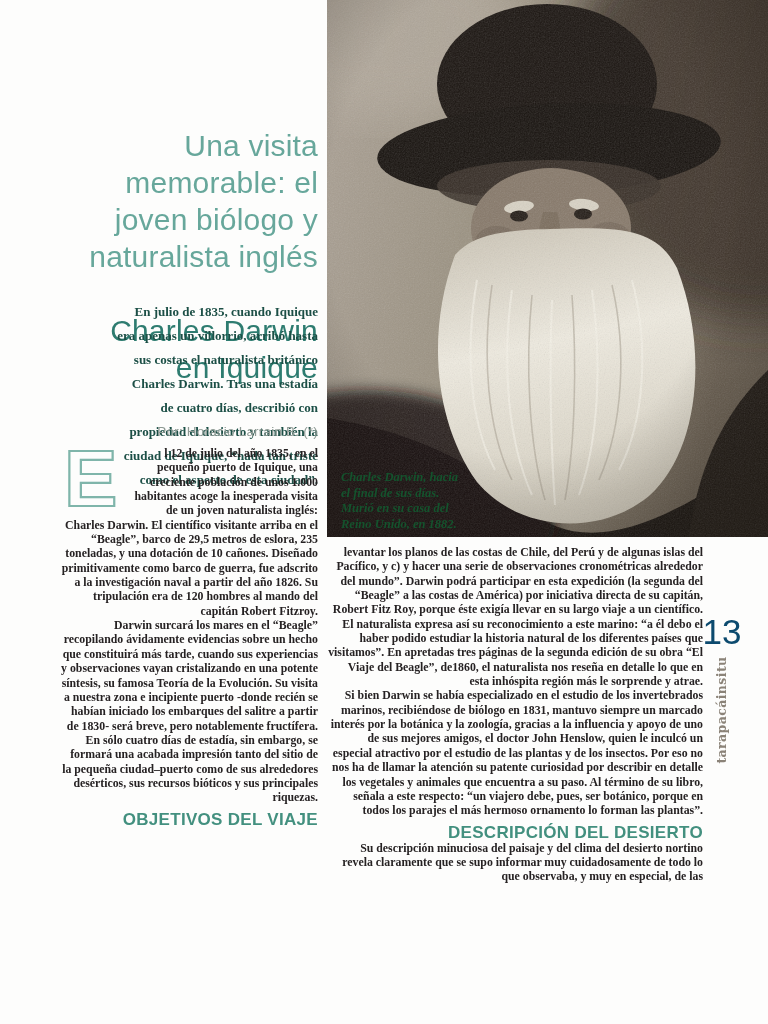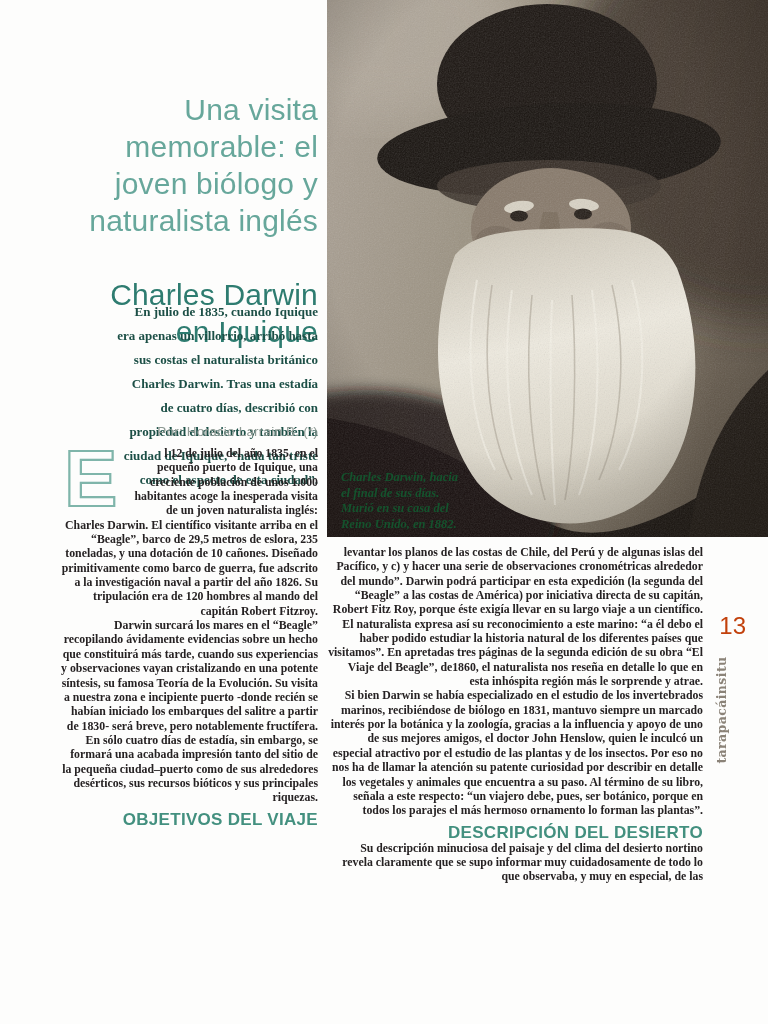--- a/index.html
+++ b/index.html
@@ -1,21 +1,21 @@
 <!DOCTYPE html>
 <html><head>
 <meta charset="utf-8">
 <style>
   html,body{margin:0;padding:0;background:#ffffff;}
   .page{position:relative;width:768px;height:1024px;background:#fdfdfc;overflow:hidden;
         font-family:"Liberation Serif",serif;}
   
   .title-block{position:absolute;left:56px;top:54px;width:262px;text-align:right;
                font-family:"Liberation Sans",sans-serif;white-space:pre-line;line-height:37px;}
-  .title-light{font-size:30px;font-weight:400;color:#67a79b;letter-spacing:.2px;}
+  .title-light{font-size:30px;font-weight:400;color:#67a79b;letter-spacing:.2px;margin-top:36px;}
   .title-bold{font-size:30px;font-weight:400;color:#2e7c70;letter-spacing:.2px;}
   .intro{position:absolute;left:50px;top:264px;width:268px;text-align:right;
          font-family:"Liberation Serif",serif;font-weight:700;color:#1c4f46;
          font-size:13px;line-height:24px;white-space:pre-line;margin-top:36px;}
   .byline{position:absolute;left:50px;top:424px;width:268px;text-align:right;
           font-family:"Liberation Sans",sans-serif;font-weight:400;font-size:13.5px;
           color:#8e9a94;letter-spacing:.2px;}
   
   .col{position:absolute;text-align:right;font-family:"Liberation Serif",serif;
        font-weight:700;color:#262223;font-size:11.8px;line-height:14.35px;}
@@ -25,22 +25,22 @@
   .section-heading{margin:7px 0 1px 0;font-family:"Liberation Sans",sans-serif;
        font-weight:700;font-size:17px;color:#43907f;letter-spacing:.3px;line-height:15px;}
   .dropcap{display:block;float:left;margin:2px 8px 0 2px;}
   
   .photo{position:absolute;left:327px;top:0;width:441px;height:537px;overflow:hidden;}
   .photo svg{display:block;}
   .caption{position:absolute;left:14px;top:470px;width:170px;text-align:left;
            font-family:"Liberation Serif",serif;font-style:italic;font-weight:700;
            font-size:12.5px;line-height:15.6px;color:#14532d;white-space:pre-line;}
   
-  .page-number{position:absolute;left:698px;top:612px;width:48px;text-align:right;
-               font-family:"Liberation Sans",sans-serif;font-size:24px;color:#c2410c;}
+  .page-number{position:absolute;left:698px;top:612px;width:48px;text-align:center;
+               font-family:"Liberation Sans",sans-serif;font-size:35px;color:#0c4a6e;}
   .magazine-name{position:absolute;left:662px;top:702px;width:120px;height:16px;
                  transform:rotate(-90deg);transform-origin:center;text-align:center;
                  font-family:"DejaVu Serif",serif;font-weight:700;font-size:12.5px;
                  color:#8b8378;letter-spacing:.4px;}
 </style>
 </head>
 <body>
 
 <div class="page">
 

